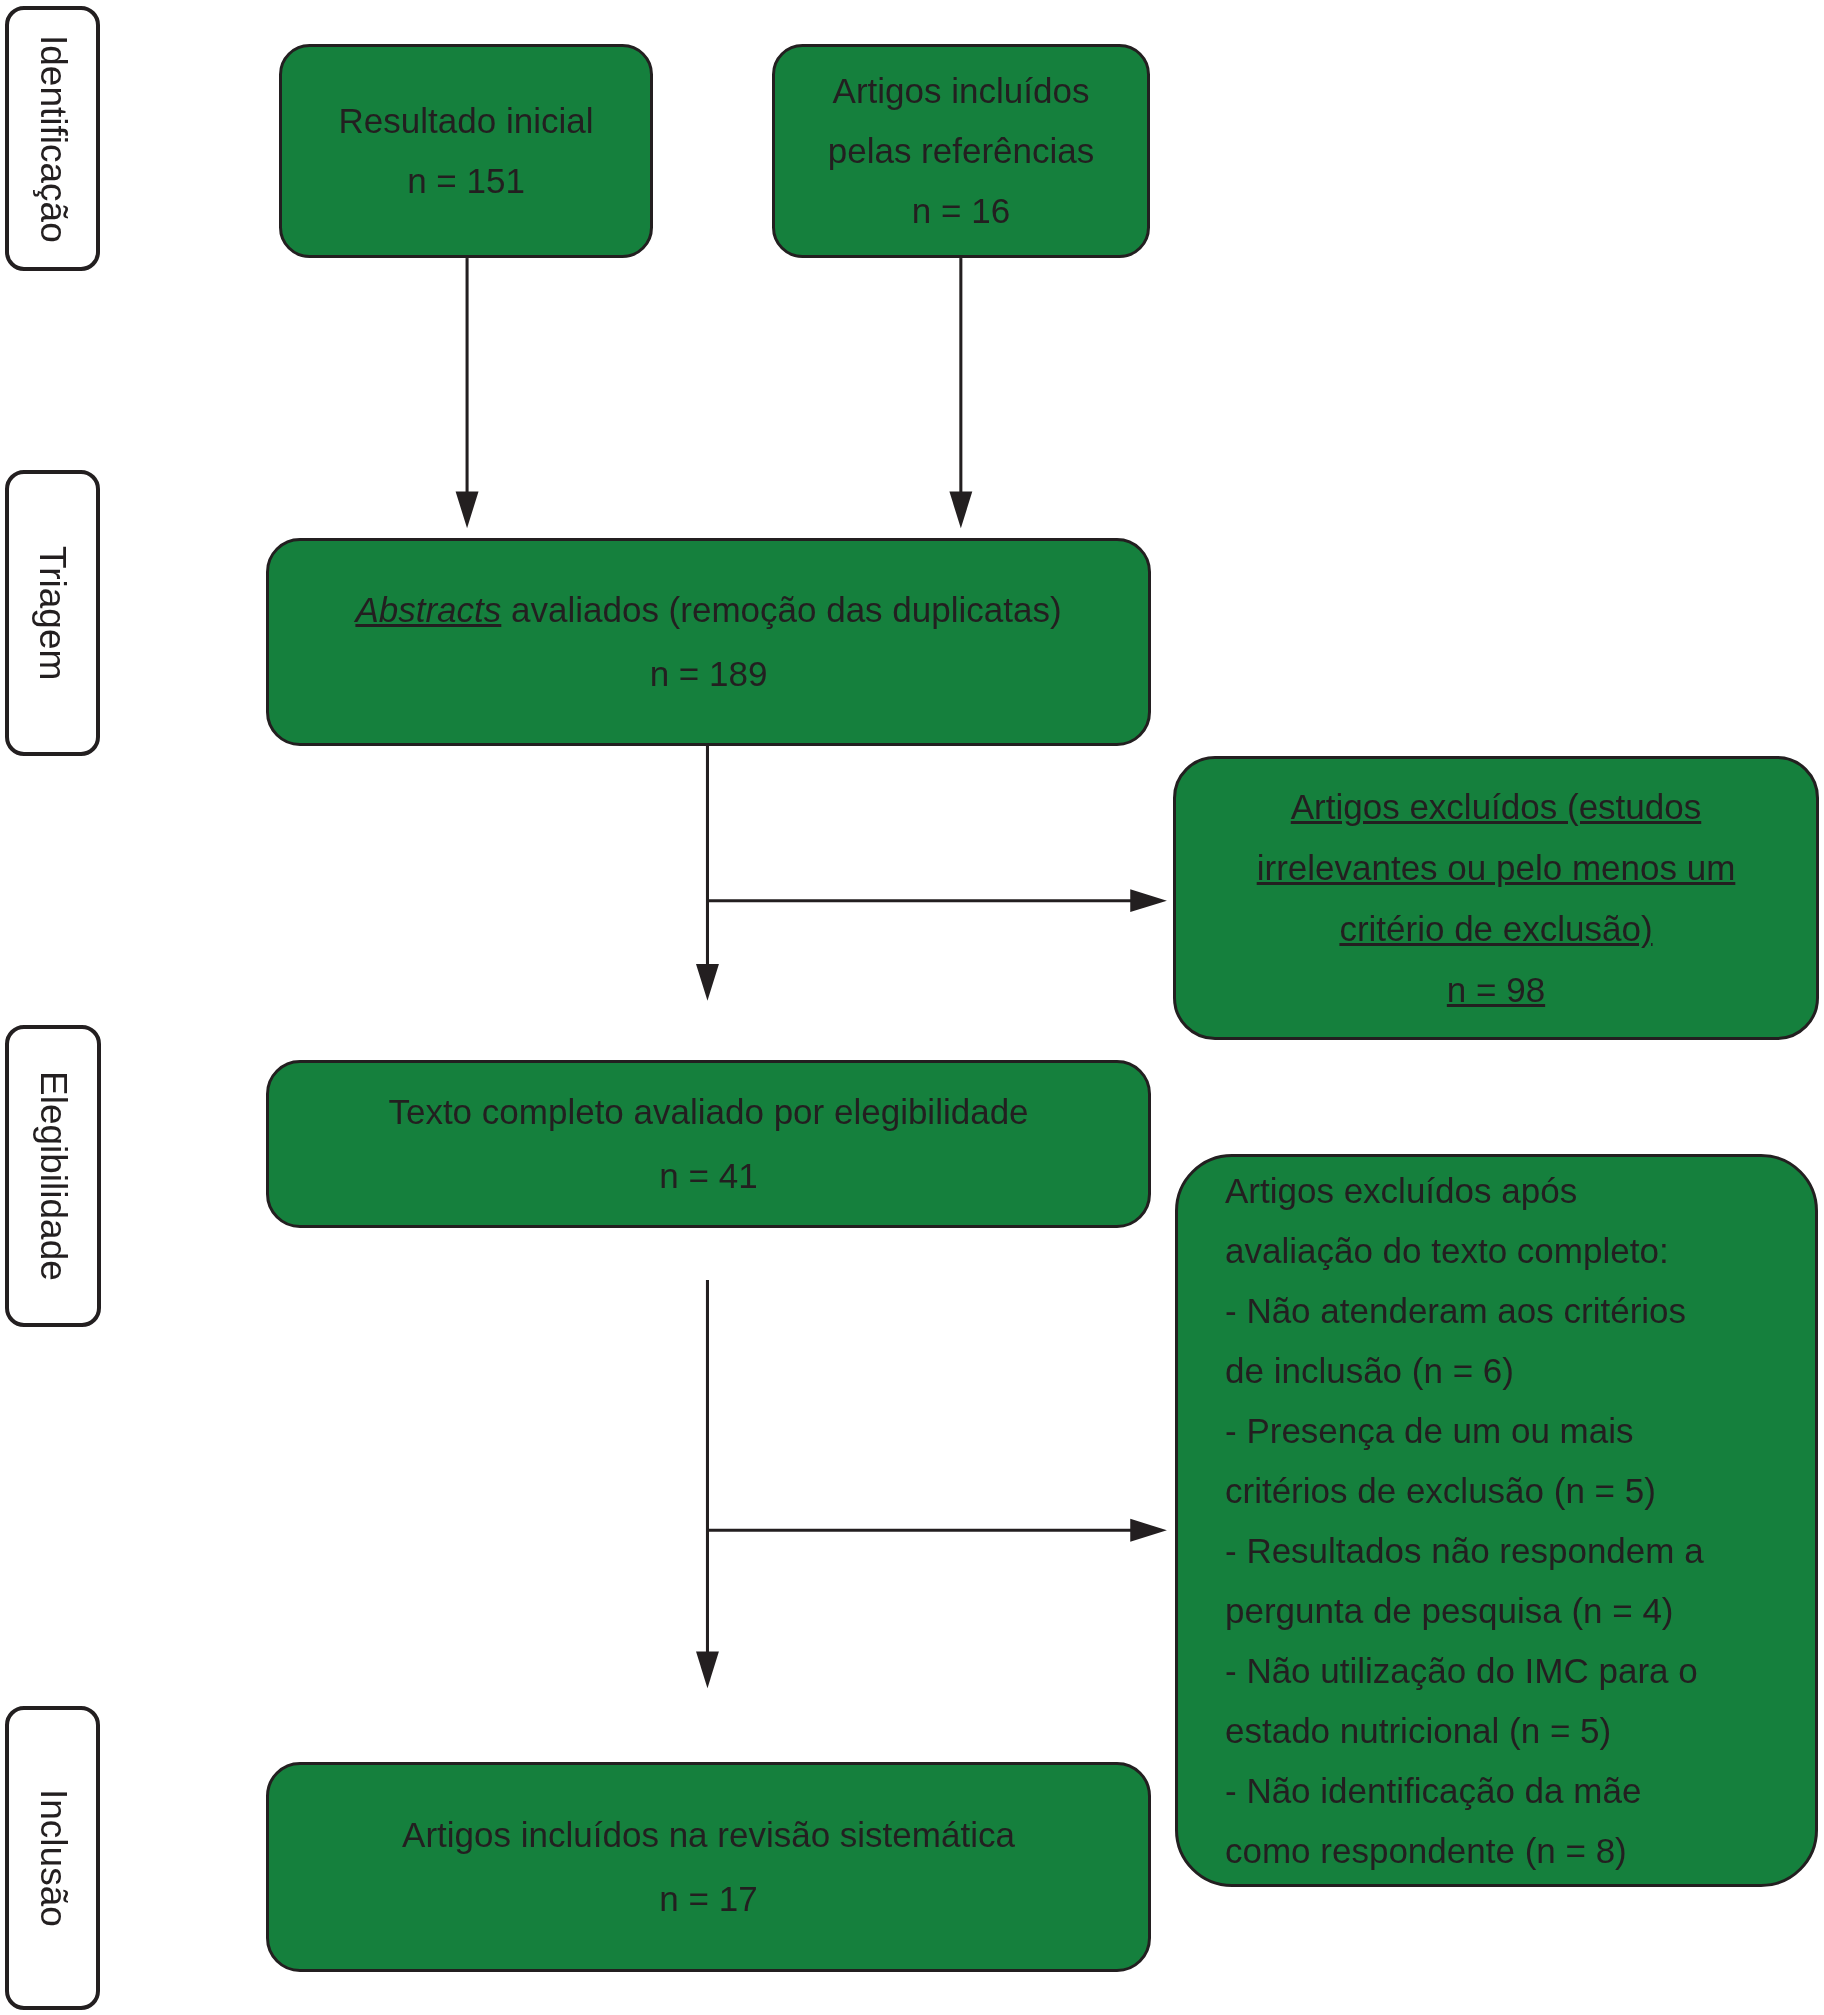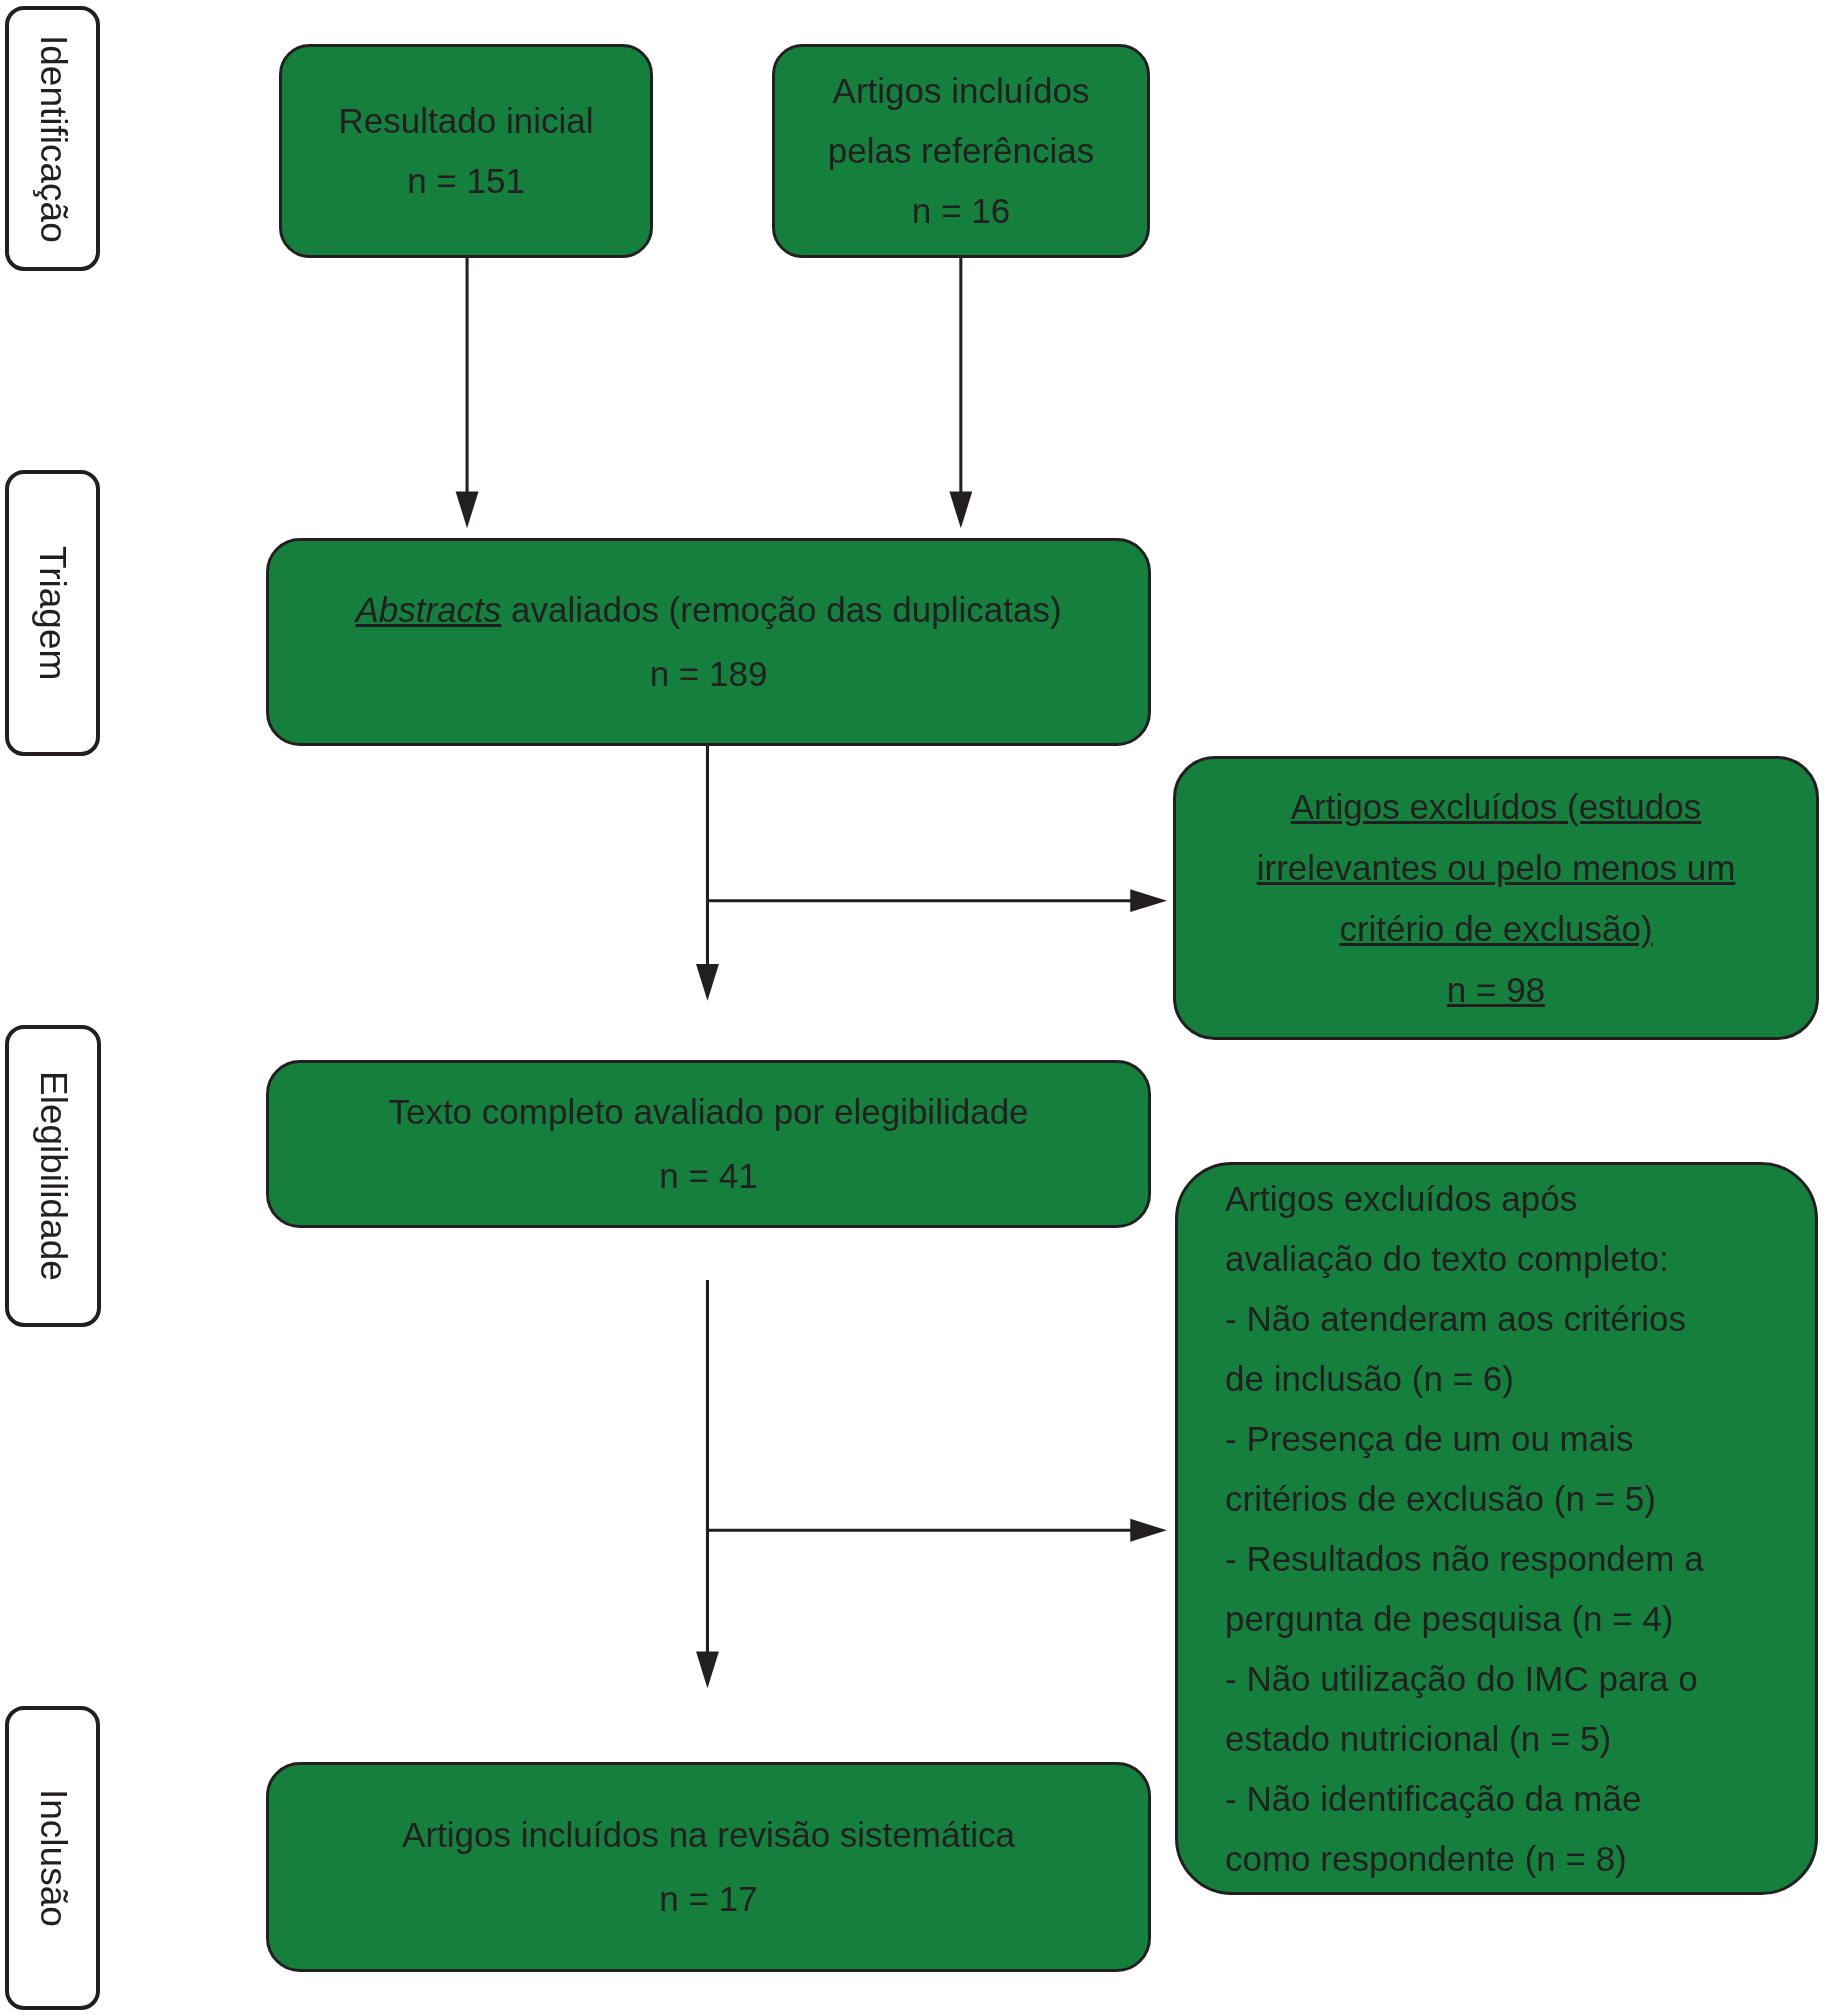--- a/index.html
+++ b/index.html
@@ -22,21 +22,20 @@
     text-align:center;
     font-size:35px;
   }
   .top-box{border-radius:30.5px;line-height:60px;border-width:3.1px;}
   .wide-box{border-radius:34px;line-height:64px;}
   .excl-a{border-radius:42px;line-height:61px;text-decoration:underline;}
   .excl-b{
     border-radius:57px;line-height:60px;
     text-align:left;align-items:flex-start;
     padding:7.6px 21.4px 7.6px 47px;
-    margin-top:8px;
   }
   .stage{
     position:absolute;
     border:4.6px solid #231f20;
     border-radius:19px;
     background:#ffffff;
     box-sizing:border-box;
     display:flex;align-items:center;justify-content:center;
   }
   .stage span{

